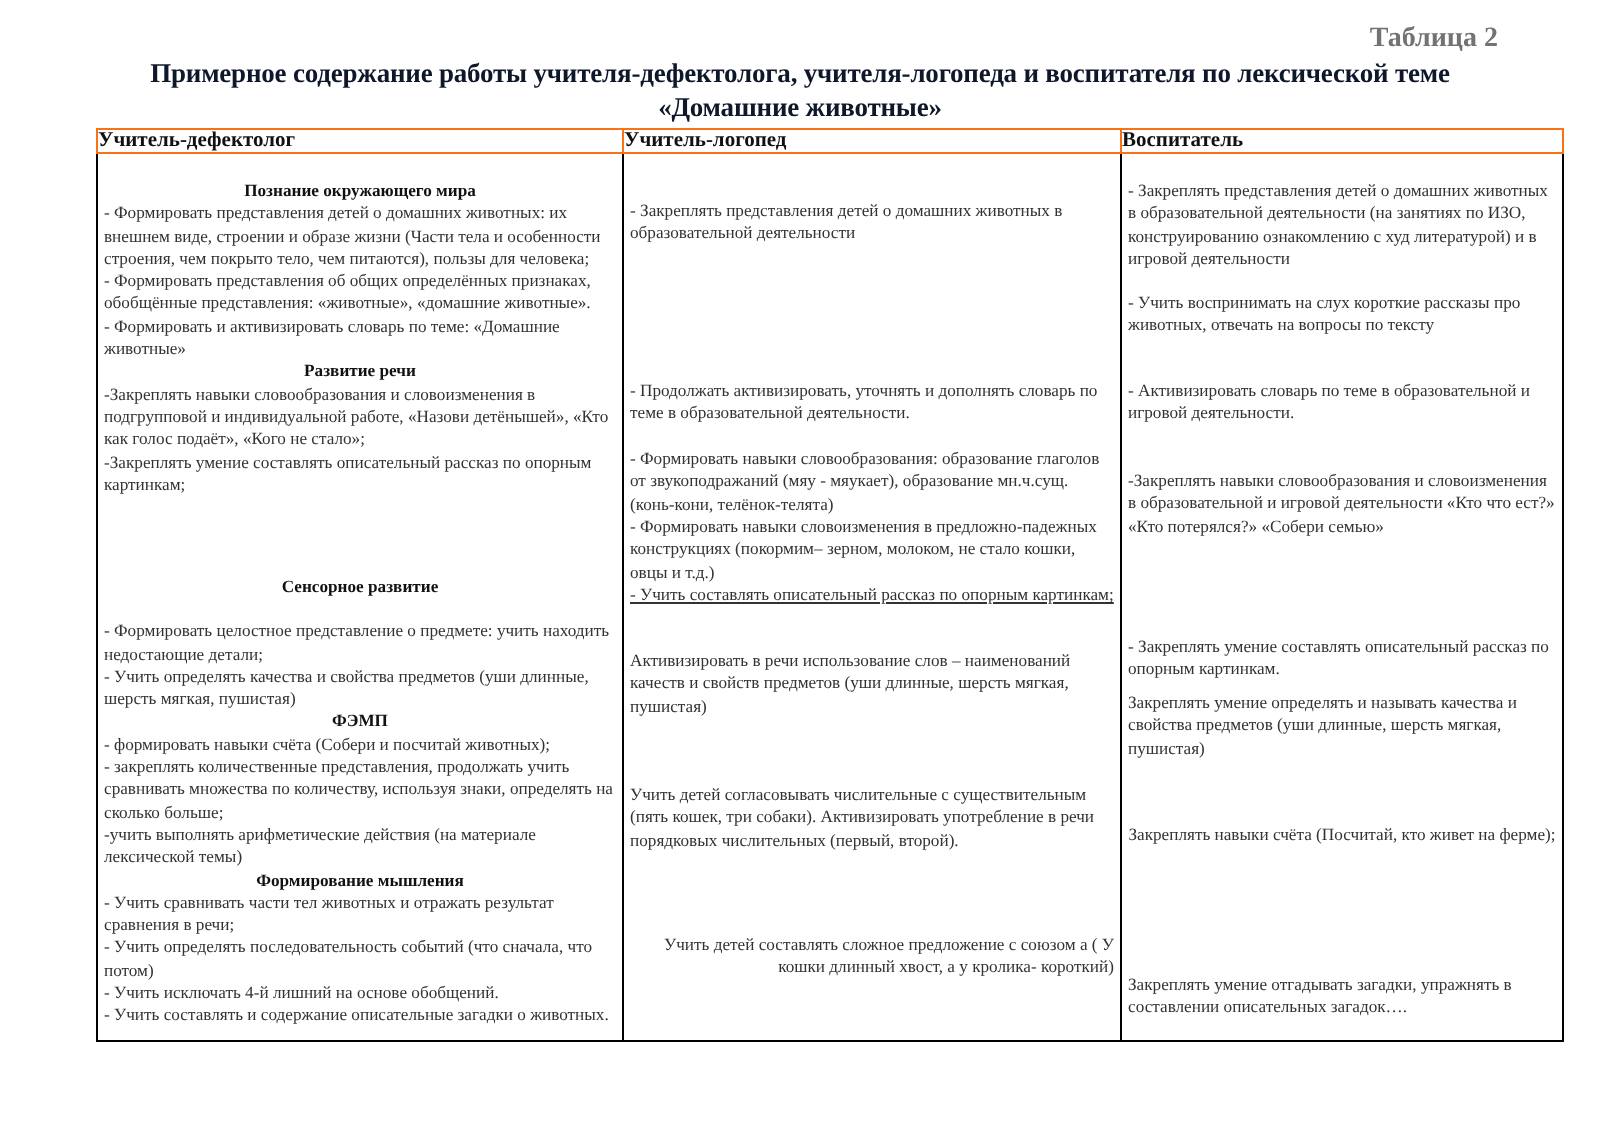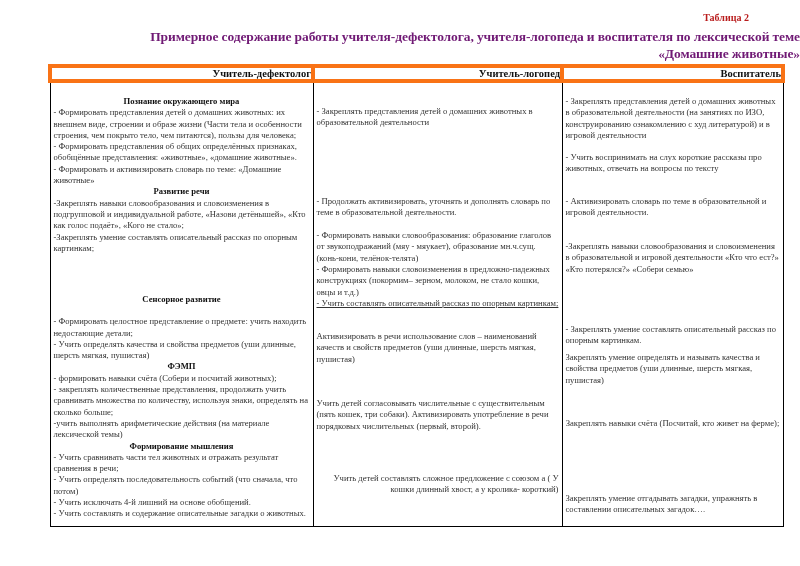--- a/index.html
+++ b/index.html
@@ -1,37 +1,37 @@
 <!DOCTYPE html>
 <html><head>
 <meta charset="utf-8">
 <style>
   * { box-sizing: border-box; margin: 0; padding: 0; }
   html, body { width: 800px; height: 566px; background: #ffffff; overflow: hidden; }
   body { position: relative; font-family: "Liberation Serif", "DejaVu Serif", serif; color: #1a1a1a; }
   .table-num {
     position: absolute; top: 12px; right: 51px;
-    font-family: "Liberation Serif", serif; font-weight: bold; font-size: 10px; color: #b91c1c;
+    font-family: "Liberation Serif", serif; font-weight: bold; font-size: 14px; color: #737373;
   }
   .title {
-    position: absolute; left: 0; width: 800px; text-align: right;
-    font-weight: bold; font-size: 13.5px; color: #701a75; letter-spacing: -0.1px;
+    position: absolute; left: 0; width: 800px; text-align: center;
+    font-weight: bold; font-size: 13.5px; color: #0f172a; letter-spacing: -0.1px;
   }
   .title.l1 { top: 29px; }
   .title.l2 { top: 46px; }
   .doc-table {
     position: absolute; left: 48px; top: 64px; width: 733px; height: 443px;
     border: 1.5px solid #000; border-collapse: collapse; table-layout: fixed;
   }
   .doc-table col.c1 { width: 263px; }
   .doc-table col.c2 { width: 249px; }
   .doc-table col.c3 { width: 221px; }
   .doc-table th {
-    height: 12px; font-size: 10.5px; font-weight: bold; text-align: right;
-    border: 4px solid #f97316; line-height: 11px; padding: 0; color: #111;
+    height: 12px; font-size: 10.5px; font-weight: bold; text-align: left;
+    border: 1px solid #f97316; line-height: 11px; padding: 0; color: #111;
   }
   .doc-table td {
     vertical-align: top; border-left: 1px solid #000; border-right: 1px solid #000;
     padding: 1px 3px 0 3px; position: relative;
   }
   .cell-inner { position: relative; height: 430px; margin-top: 12px; }
   .blk {
     position: absolute; left: 0; right: 0;
     font-size: 8.6px; line-height: 11.3px; color: #333;
   }

